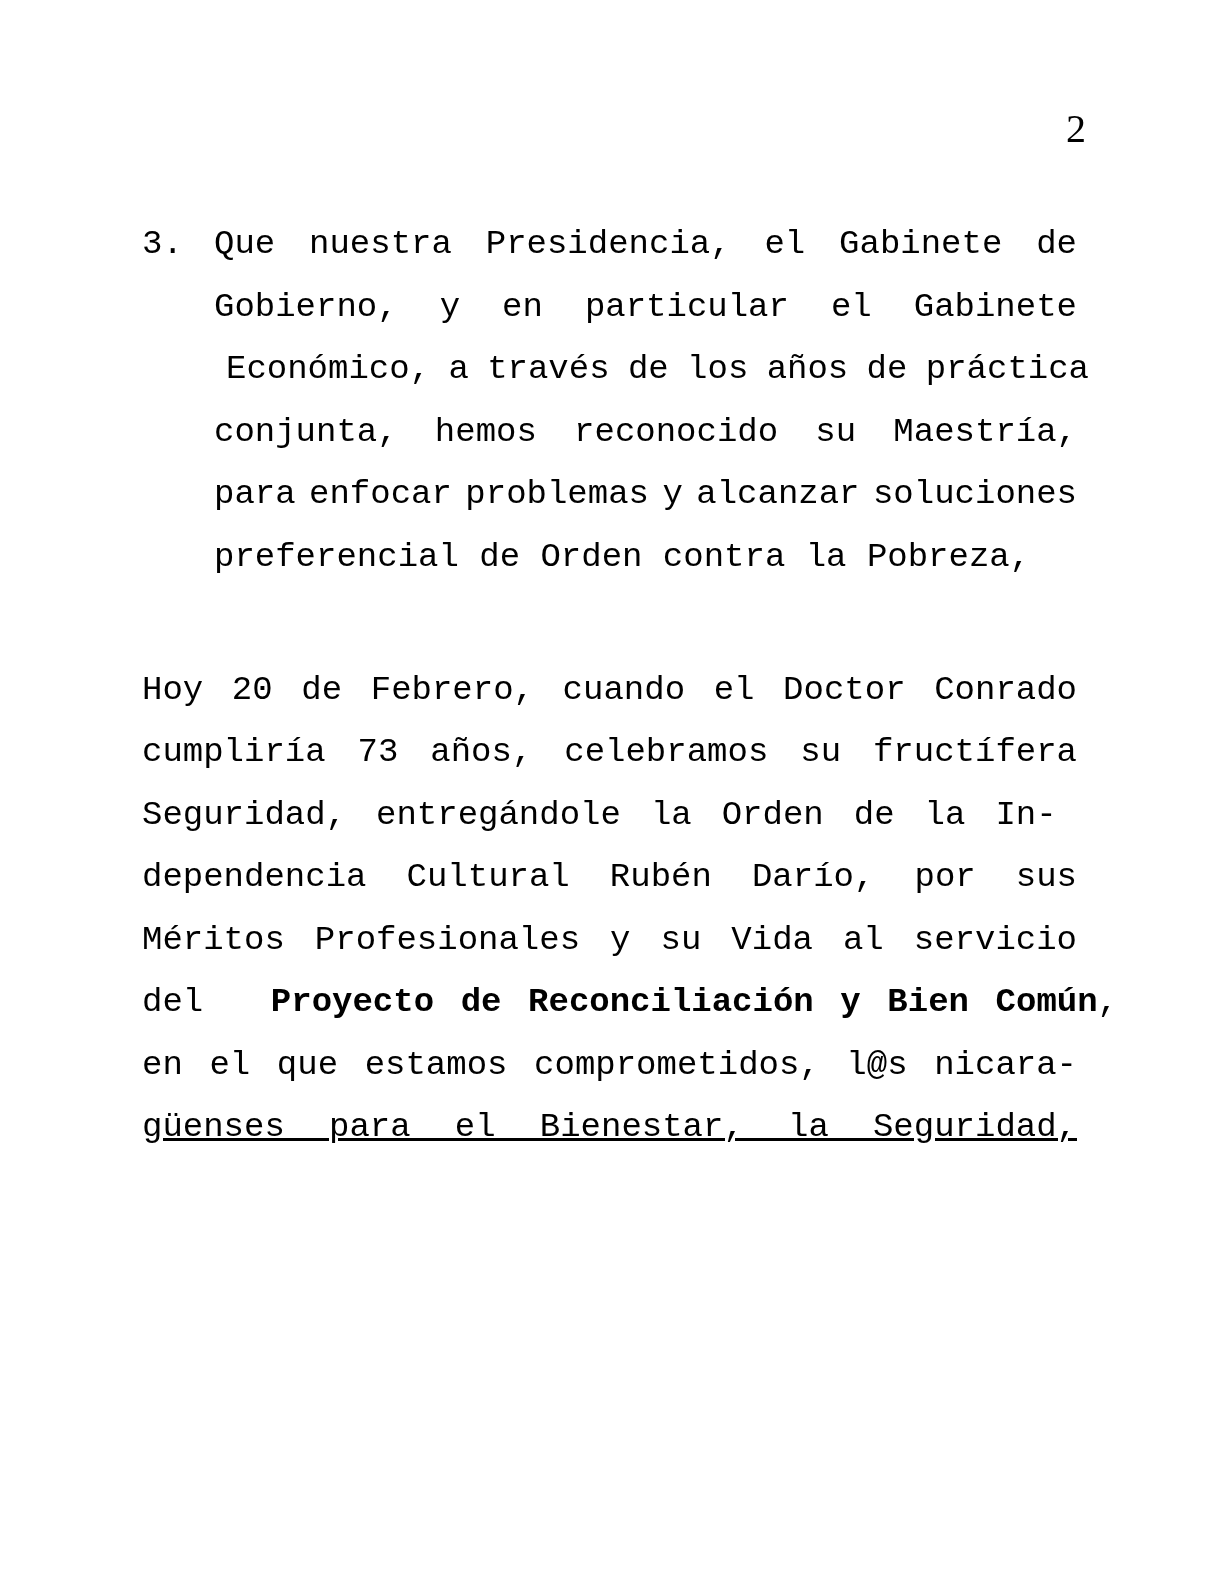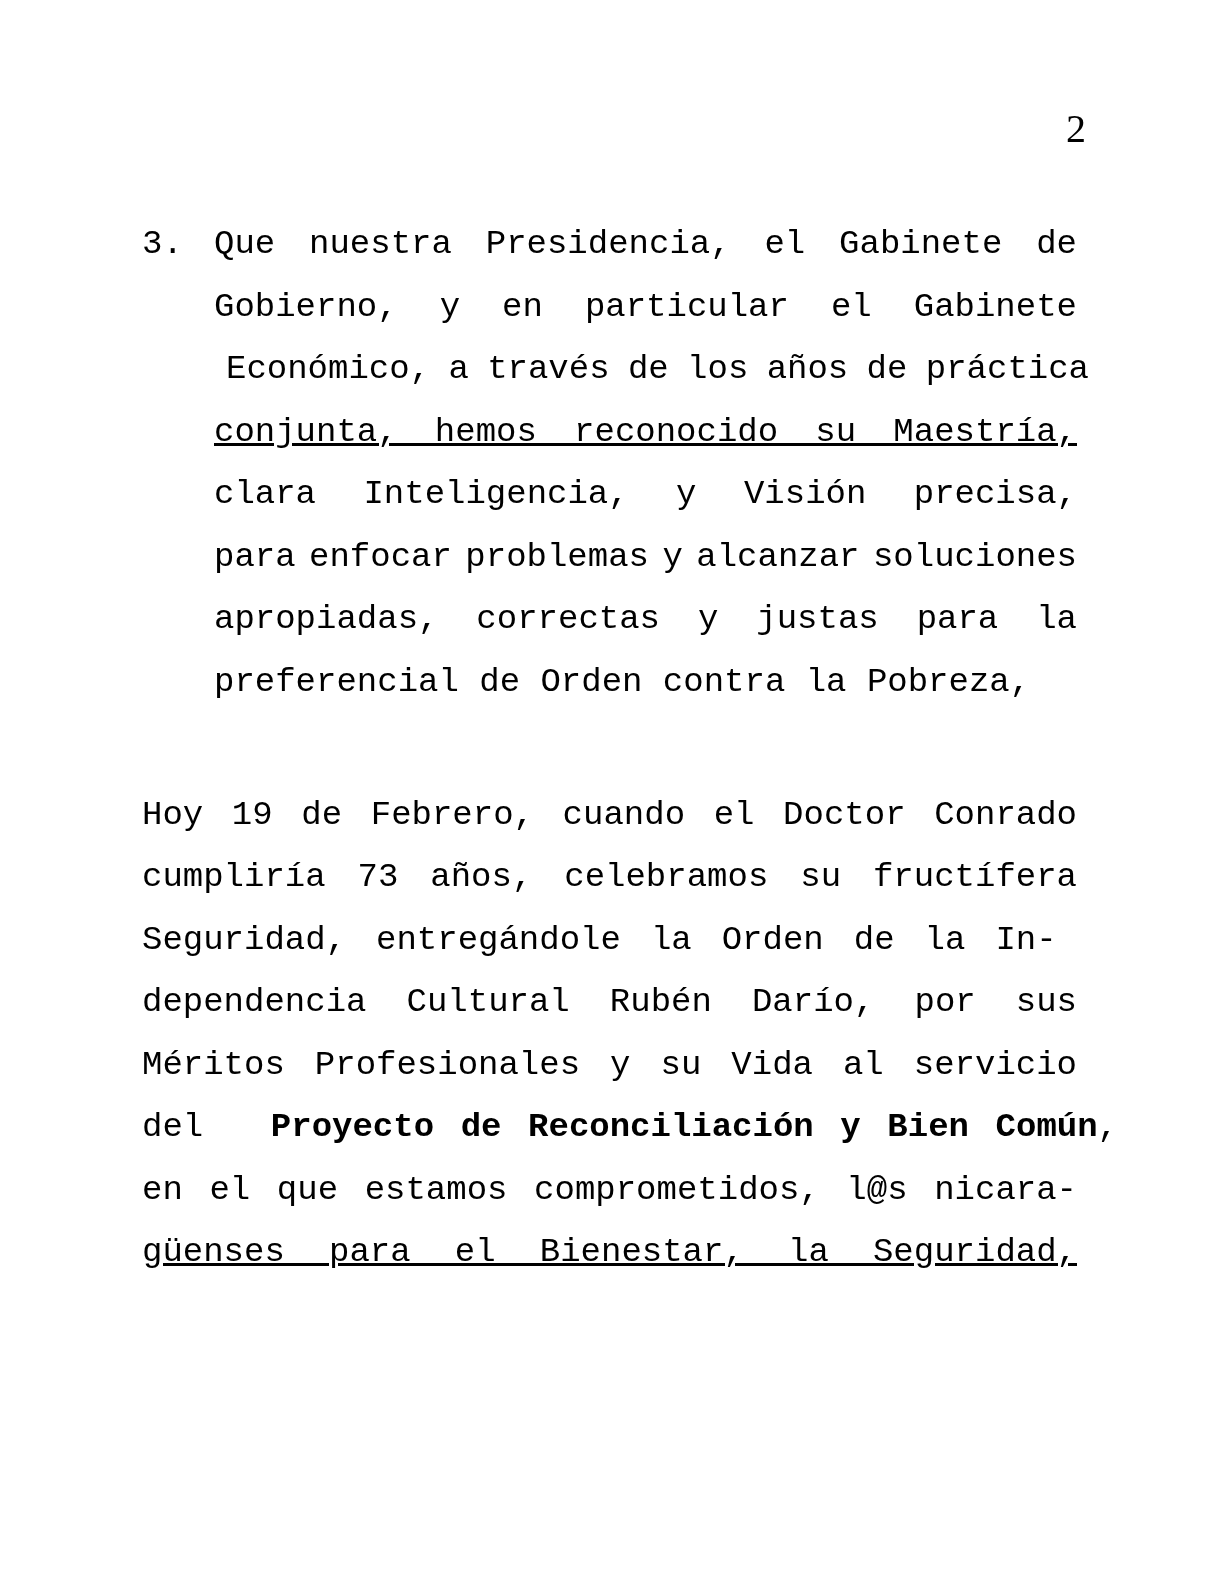--- a/index.html
+++ b/index.html
@@ -73,30 +73,28 @@
   <div class="page-number">2</div>
 
   <div class="body-text">
 
     <div class="list-item">
       <span class="list-marker">3.</span>
       <div class="list-content" id="list-item-3-content">
           <div class="line"><span class="line-inner" style="word-spacing: 13.4531px;"><span class="seg-normal">Que nuestra Presidencia, el Gabinete de</span></span></div>
           <div class="line"><span class="line-inner" style="word-spacing: 21.6125px;"><span class="seg-normal">Gobierno, y en particular el Gabinete</span></span></div>
           <div class="line"><span class="line-inner" style="word-spacing: -2.04911px; margin-left: 12px;"><span class="seg-normal">Económico, a través de los años de práctica</span></span></div>
-          <div class="line"><span class="line-inner" style="word-spacing: 16.8164px; text-decoration: underline;"><span class="seg-normal">conjunta, hemos reconocido su Maestría,</span></span></div>
-          <div class="line"><span class="line-inner" style="word-spacing: 27.0156px;"><span class="seg-normal">clara Inteligencia, y Visión precisa,</span></span></div>
+          <div class="line"><span class="line-inner" style="word-spacing: 16.8164px;"><span class="seg-normal">conjunta, hemos reconocido su Maestría,</span></span></div>
           <div class="line"><span class="line-inner" style="word-spacing: -6.95px;"><span class="seg-normal">para enfocar problemas y alcanzar soluciones</span></span></div>
-          <div class="line"><span class="line-inner" style="word-spacing: 17.5344px;"><span class="seg-normal">apropiadas, correctas y justas para la</span></span></div>
           <div class="line"><span class="line-inner"><span class="seg-normal">preferencial de Orden contra la Pobreza,</span></span></div>
         </div>
     </div>
 
     <div class="paragraph-block" id="paragraph-hoy-18">
-        <div class="line"><span class="line-inner" style="word-spacing: 8.23661px;"><span class="seg-normal">Hoy 19 de Febrero, cuando el Doctor Conrado</span></span></div>
+        <div class="line"><span class="line-inner" style="word-spacing: 8.23661px;"><span class="seg-normal">Hoy 20 de Febrero, cuando el Doctor Conrado</span></span></div>
         <div class="line"><span class="line-inner" style="word-spacing: 11.5312px;"><span class="seg-normal">cumpliría 73 años, celebramos su fructífera</span></span></div>
         <div class="line"><span class="line-inner" style="word-spacing: 9.60938px;"><span class="seg-normal">Seguridad, entregándole la Orden de la In-</span></span></div>
         <div class="line"><span class="line-inner" style="word-spacing: 19.6906px;"><span class="seg-normal">dependencia Cultural Rubén Darío, por sus</span></span></div>
         <div class="line"><span class="line-inner" style="word-spacing: 9.60938px;"><span class="seg-normal">Méritos Profesionales y su Vida al servicio</span></span></div>
         <div class="line"><span class="line-inner" style="word-spacing: 6.20573px;"><span class="seg-normal">del </span><span class="seg-bold">Proyecto de Reconciliación y Bien Común</span><span class="seg-normal">,</span></span></div>
         <div class="line"><span class="line-inner" style="word-spacing: 6.20833px;"><span class="seg-normal">en el que estamos comprometidos, l@s nicara-</span></span></div>
         <div class="line"><span class="line-inner" style="word-spacing: 23.7719px; text-decoration: underline;"><span class="seg-normal">güenses para el Bienestar, la Seguridad,</span></span></div>
       </div>
 
   </div>

